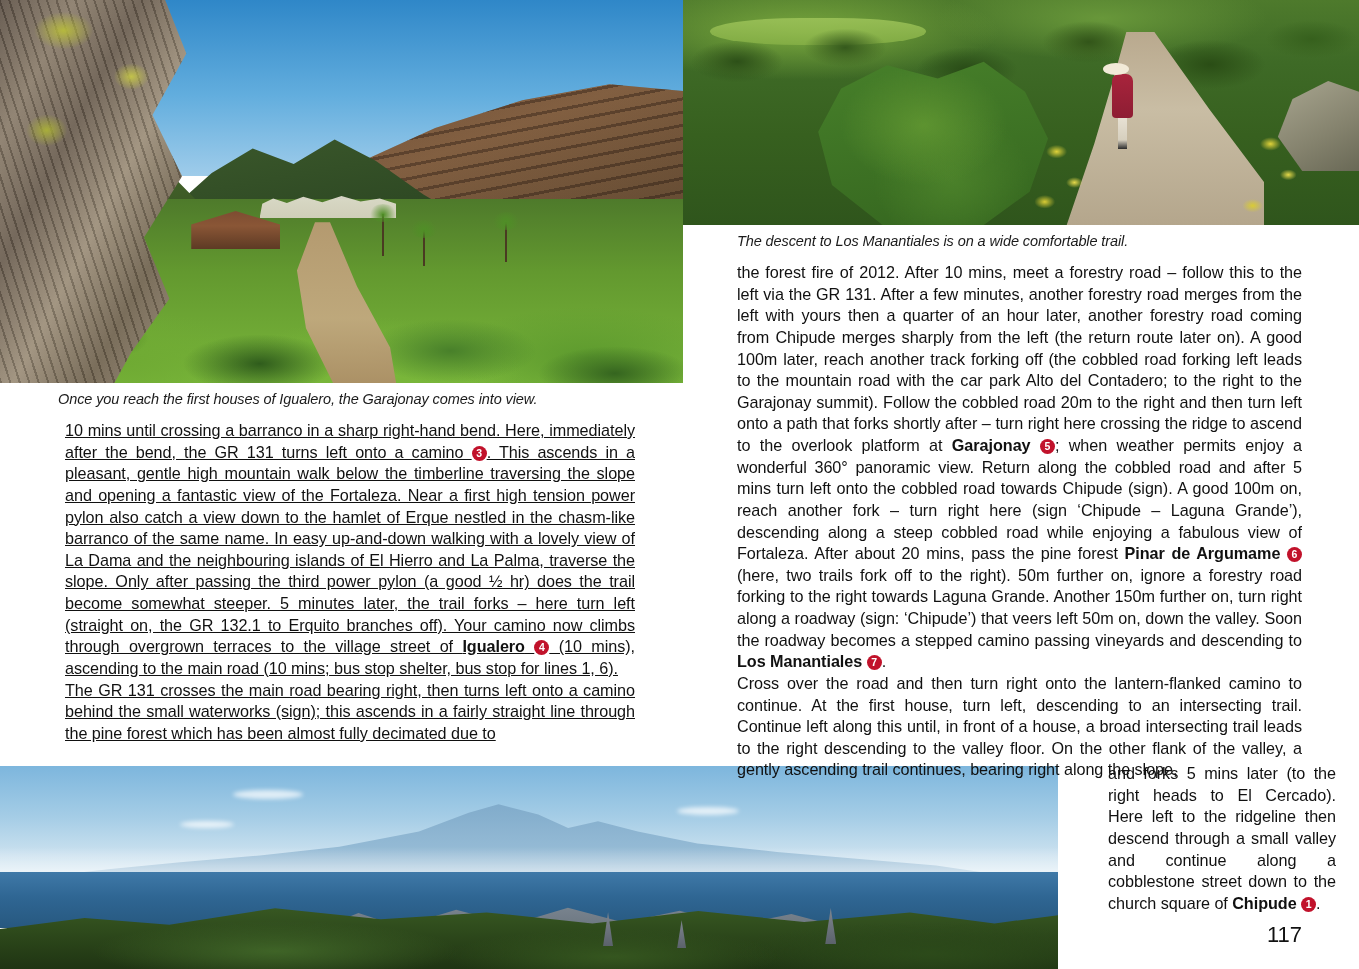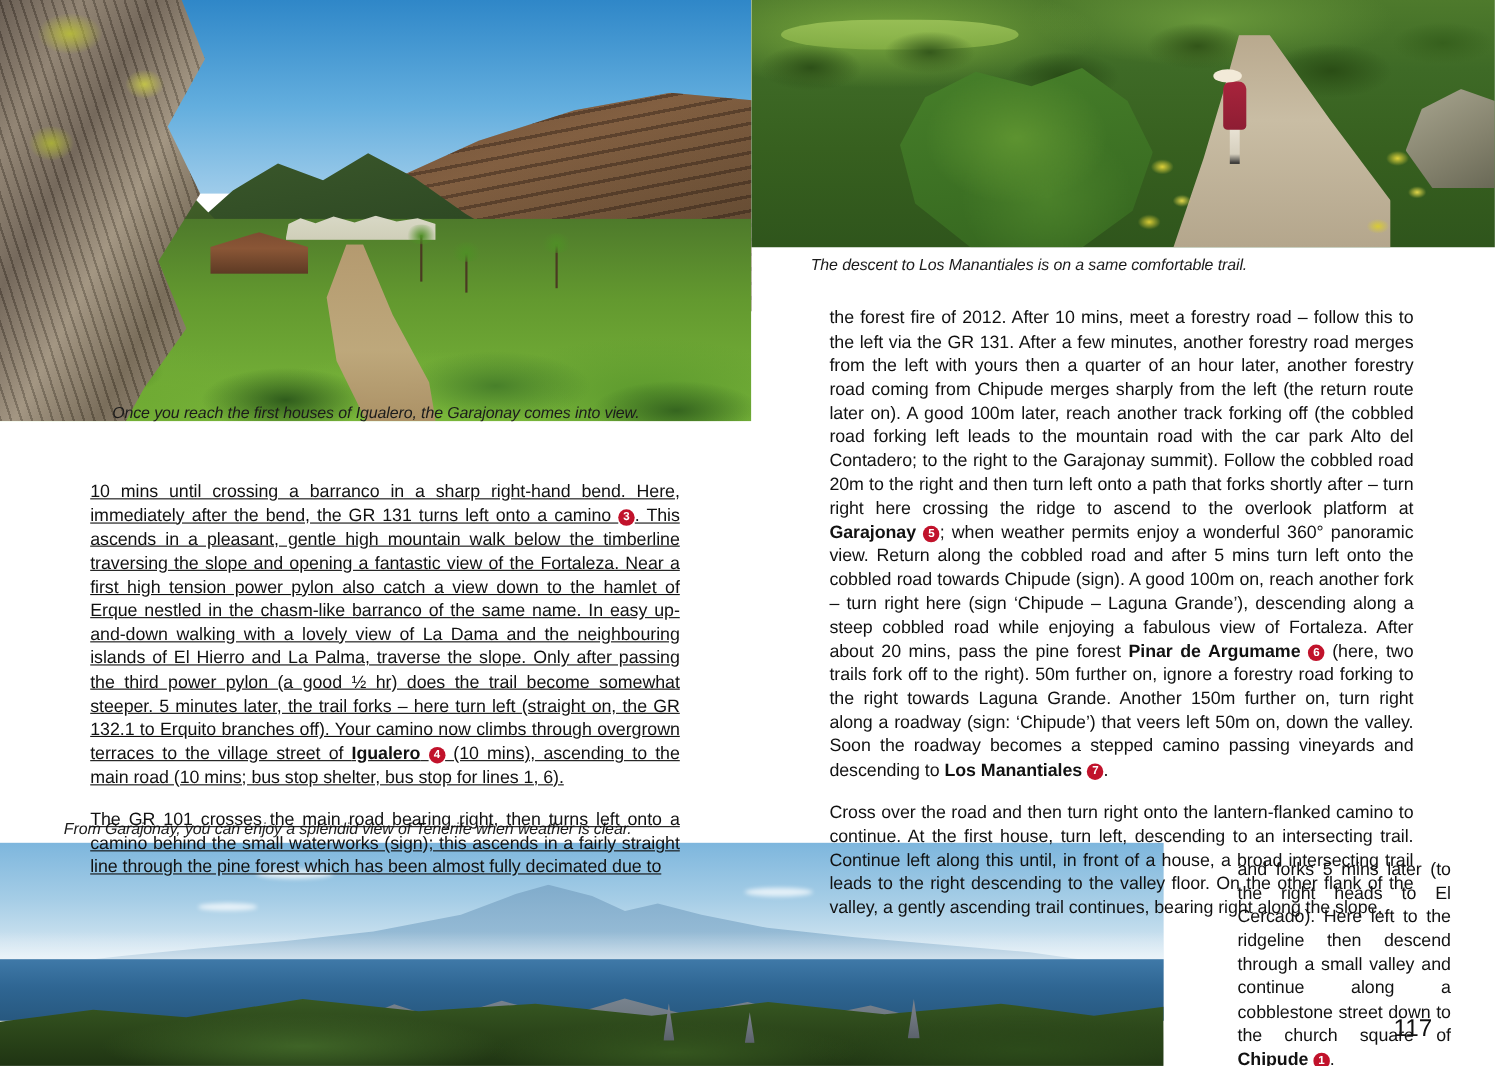--- a/index.html
+++ b/index.html
@@ -230,39 +230,39 @@
 
   
   .caption {
     position: absolute;
     font-style: italic;
     font-size: 14.5px;
     line-height: 1.25;
     color: #1b1b1b;
     letter-spacing: -0.1px;
   }
-  #caption-igualero { left: 58px; top: 367px; width: 600px; margin-left: 44px; }
+  #caption-igualero { left: 58px; top: 390px; width: 600px; }
   #caption-manantiales { left: 737px; top: 232px; width: 560px; }
   #caption-tenerife { left: 58px; top: 745px; width: 600px; }
 
   .body-col {
     position: absolute;
     font-size: 16.2px;
     line-height: 1.335;
     text-align: justify;
     text-justify: inter-word;
     color: #111111;
     letter-spacing: -0.05px;
     hyphens: manual;
   }
   #col-left  { left: 65px;  top: 420px; width: 570px; text-decoration: underline; }
   #col-right { left: 737px; top: 262px; width: 565px; }
   #col-wrap  { left: 1108px; top: 763px; width: 228px; }
 
-  .body-col p { margin: 17px; }
+  .body-col p { margin: 0; }
 
   b, .bold { font-weight: 700; }
 
   .badge {
     display: inline-block;
     width: 15px; height: 15px;
     line-height: 15px;
     border-radius: 50%;
     background: #c1122b;
     color: #ffffff;
@@ -328,27 +328,26 @@
     <div class="te-sea"></div>
     <div class="te-ridge-far"></div>
     <div class="te-fore"></div>
     <div class="te-spike" style="left:57%;top:72%;width:10px;height:34px;clip-path:polygon(50% 0%,100% 100%,0% 100%);"></div>
     <div class="te-spike" style="left:64%;top:76%;width:9px;height:28px;clip-path:polygon(50% 0%,100% 100%,0% 100%);"></div>
     <div class="te-spike" style="left:78%;top:70%;width:11px;height:36px;clip-path:polygon(50% 0%,100% 100%,0% 100%);"></div>
   </div>
 
   <div class="caption" id="caption-igualero">Once you reach the first houses of Igualero, the Garajonay comes into view.</div>
 
-  <div class="caption" id="caption-manantiales">The descent to Los Manantiales is on a same comfortable trail.</div>
-
-  <div class="caption" id="caption-tenerife">From Garajonay, you can enjoy a splendid view of Tenerife when weather is clear.</div>
+  <div class="caption" id="caption-manantiales">The descent to Los Manantiales is on a wide comfortable trail.</div>
+
 
   <div class="body-col" id="col-left">
     <p><span>10 mins until crossing a barranco in a sharp right-hand bend. Here, immediately after the bend, the GR 131 turns left onto a camino </span><span class="badge">3</span><span>. This ascends in a pleasant, gentle high mountain walk below the timberline traversing the slope and opening a fantastic view of the Fortaleza. Near a first high tension power pylon also catch a view down to the hamlet of Erque nestled in the chasm-like barranco of the same name. In easy up-and-down walking with a lovely view of La Dama and the neighbouring islands of El Hierro and La Palma, traverse the slope. Only after passing the third power pylon (a good ½ hr) does the trail become somewhat steeper. 5 minutes later, the trail forks – here turn left (straight on, the GR 132.1 to Erquito branches off). Your camino now climbs through overgrown terraces to the village street of </span><b>Igualero</b> <span class="badge">4</span><span> (10 mins), ascending to the main road (10 mins; bus stop shelter, bus stop for lines 1, 6).</span></p>
-    <p>The GR 101 crosses the main road bearing right, then turns left onto a camino behind the small waterworks (sign); this ascends in a fairly straight line through the pine forest which has been almost fully decimated due to</p>
+    <p>The GR 131 crosses the main road bearing right, then turns left onto a camino behind the small waterworks (sign); this ascends in a fairly straight line through the pine forest which has been almost fully decimated due to</p>
   </div>
 
   <div class="body-col" id="col-right">
     <p><span>the forest fire of 2012. After 10 mins, meet a forestry road – follow this to the left via the GR 131. After a few minutes, another forestry road merges from the left with yours then a quarter of an hour later, another forestry road coming from Chipude merges sharply from the left (the return route later on). A good 100m later, reach another track forking off (the cobbled road forking left leads to the mountain road with the car park Alto del Contadero; to the right to the Garajonay summit). Follow the cobbled road 20m to the right and then turn left onto a path that forks shortly after – turn right here crossing the ridge to ascend to the overlook platform at </span><b>Garajonay</b> <span class="badge">5</span><span>; when weather permits enjoy a wonderful 360° panoramic view. Return along the cobbled road and after 5 mins turn left onto the cobbled road towards Chipude (sign). A good 100m on, reach another fork – turn right here (sign ‘Chipude – Laguna Grande’), descending along a steep cobbled road while enjoying a fabulous view of Fortaleza. After about 20 mins, pass the pine forest </span><b>Pinar de Argumame</b> <span class="badge">6</span><span> (here, two trails fork off to the right). 50m further on, ignore a forestry road forking to the right towards Laguna Grande. Another 150m further on, turn right along a roadway (sign: ‘Chipude’) that veers left 50m on, down the valley. Soon the roadway becomes a stepped camino passing vineyards and descending to </span><b>Los Manantiales</b> <span class="badge">7</span><span>.</span></p>
     <p>Cross over the road and then turn right onto the lantern-flanked camino to continue. At the first house, turn left, descending to an intersecting trail. Continue left along this until, in front of a house, a broad intersecting trail leads to the right descending to the valley floor. On the other flank of the valley, a gently ascending trail continues, bearing right along the slope,</p>
   </div>
 
   <div class="body-col" id="col-wrap">
     <p><span>and forks 5 mins later (to the right heads to El Cercado). Here left to the ridgeline then descend through a small valley and continue along a cobblestone street down to the church square of </span><b>Chipude</b> <span class="badge">1</span><span>.</span></p>
   </div>

